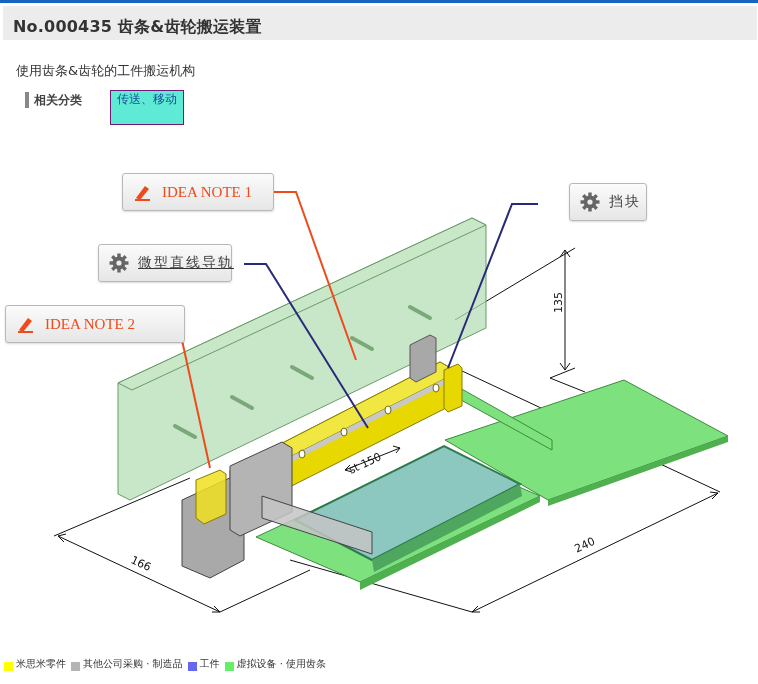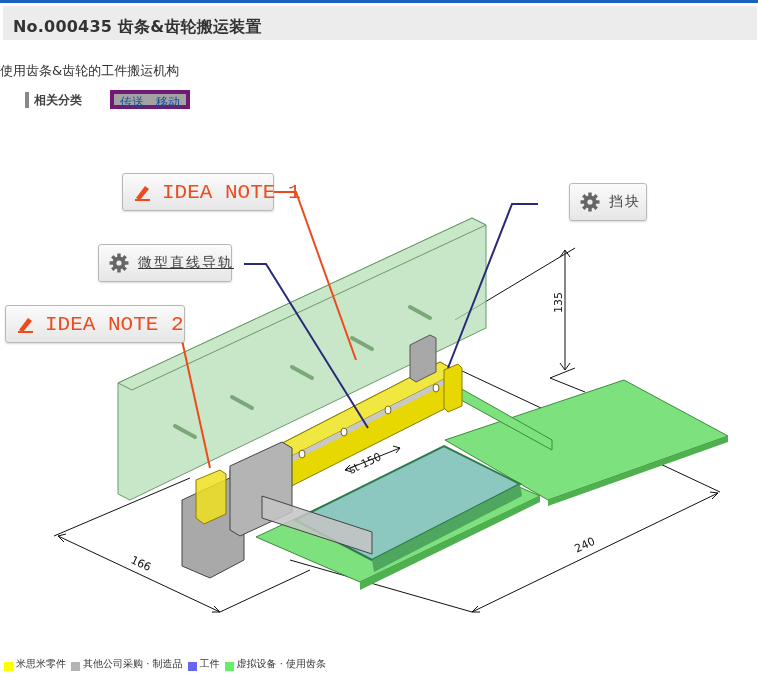--- a/index.html
+++ b/index.html
@@ -1,27 +1,27 @@
 <!DOCTYPE html>
 <html><head>
 <meta charset="utf-8">
 <style>
   * { box-sizing: border-box; margin: 0; padding: 0; }
   body { width: 758px; height: 684px; background: #fff; font-family: "DejaVu Sans", "Liberation Sans", sans-serif; position: relative; overflow: hidden; color: #333; }
   .topbar { position: absolute; left: 0; top: 0; width: 758px; height: 3px; background: #1565c0; }
   .titlebar { position: absolute; left: 3px; top: 6px; width: 754px; height: 34px; background: #ececec; }
   .title { position: absolute; left: 10px; top: 11px; font-size: 16px; font-weight: bold; color: #333; letter-spacing: 0.2px; }
-  .subtitle { position: absolute; left: 0; top: 62px; font-size: 13px; color: #333; }
+  .subtitle { position: absolute; left: 16px; top: 62px; font-size: 13px; color: #333; }
   .cat-row { position: absolute; left: 12px; top: 91px; height: 18px; display: flex; align-items: center; padding-left: 13px; }
   .cat-bar { width: 4px; height: 16px; background: #888; margin-right: 5px; }
   .cat-label { font-size: 12px; font-weight: bold; color: #444; }
-  .cat-tag { position: absolute; left: 110px; top: 90px; height: 19px; padding: 0 6px; border: 4px solid #701a75; color: #1a4d99; font-size: 12px; line-height: 17px; background: #a3a3a3; }
+  .cat-tag { position: absolute; left: 110px; top: 90px; height: 35px; padding: 0 6px; border: 1px solid #701a75; color: #1a4d99; font-size: 12px; line-height: 17px; background: #5eead4; }
   .diagram { position: absolute; left: 0; top: 120px; width: 758px; height: 520px; }
   .callout { position: absolute; height: 38px; border: 1px solid #b8b8b8; border-radius: 3px; background: linear-gradient(#fbfbfb, #e6e6e6); box-shadow: 0 1px 2px rgba(0,0,0,0.15); display: flex; align-items: center; padding: 0 10px; cursor: pointer; }
-  .callout .lbl { font-size: 21px; color: #ee4b1c; white-space: nowrap; font-family: Liberation Mono, monospace; }
+  .callout .lbl { font-size: 15px; color: #ee4b1c; white-space: nowrap; font-family: Liberation Serif, serif; }
   .callout .lbl.part { color: #444; font-size: 14px; letter-spacing: 2px; font-family: "DejaVu Sans", sans-serif; }
   .callout .ic { width: 20px; height: 20px; margin-right: 9px; display: flex; align-items: center; justify-content: center; }
   .legend { position: absolute; left: 4px; top: 657px; display: flex; align-items: center; font-size: 10px; color: #333; }
   .legend .sw { width: 9px; height: 9px; margin-right: 3px; }
   .legend .it { display: flex; align-items: flex-end; margin-right: 5px; }
 </style>
 </head>
 <body>
 
 <div class="topbar"></div>

